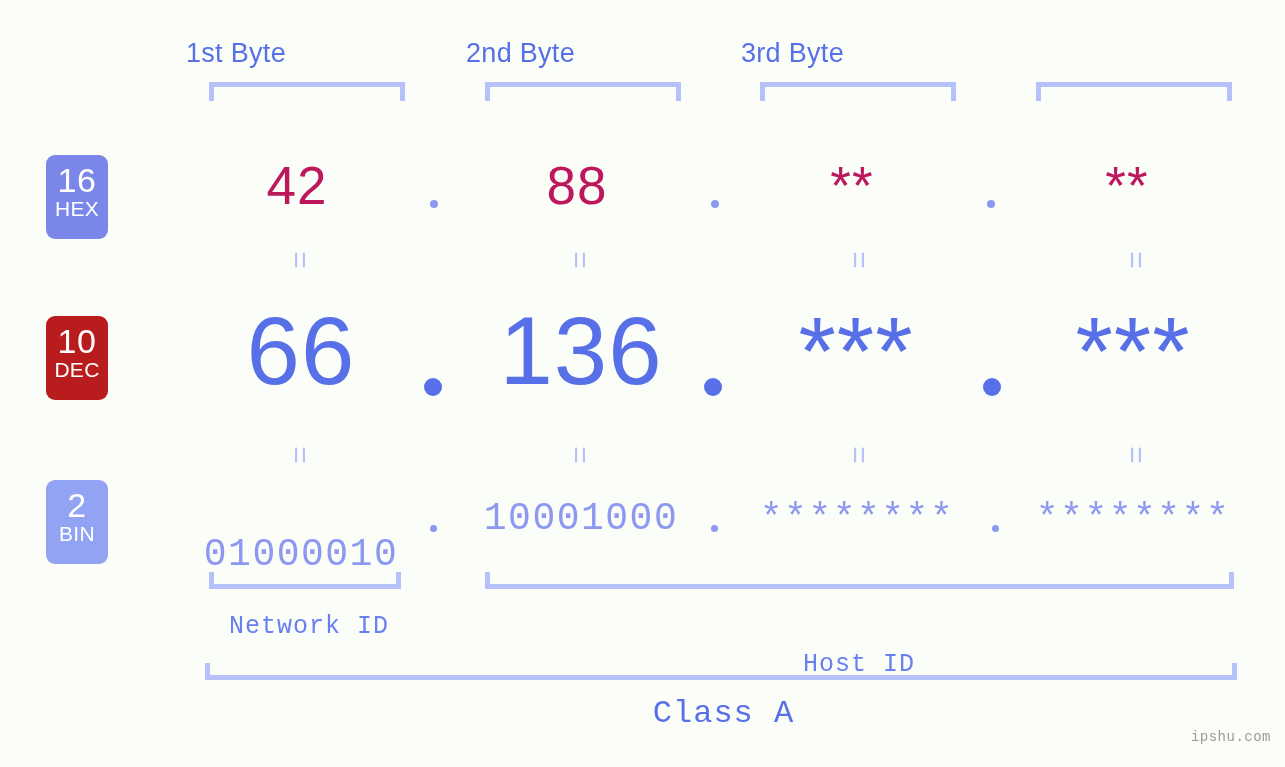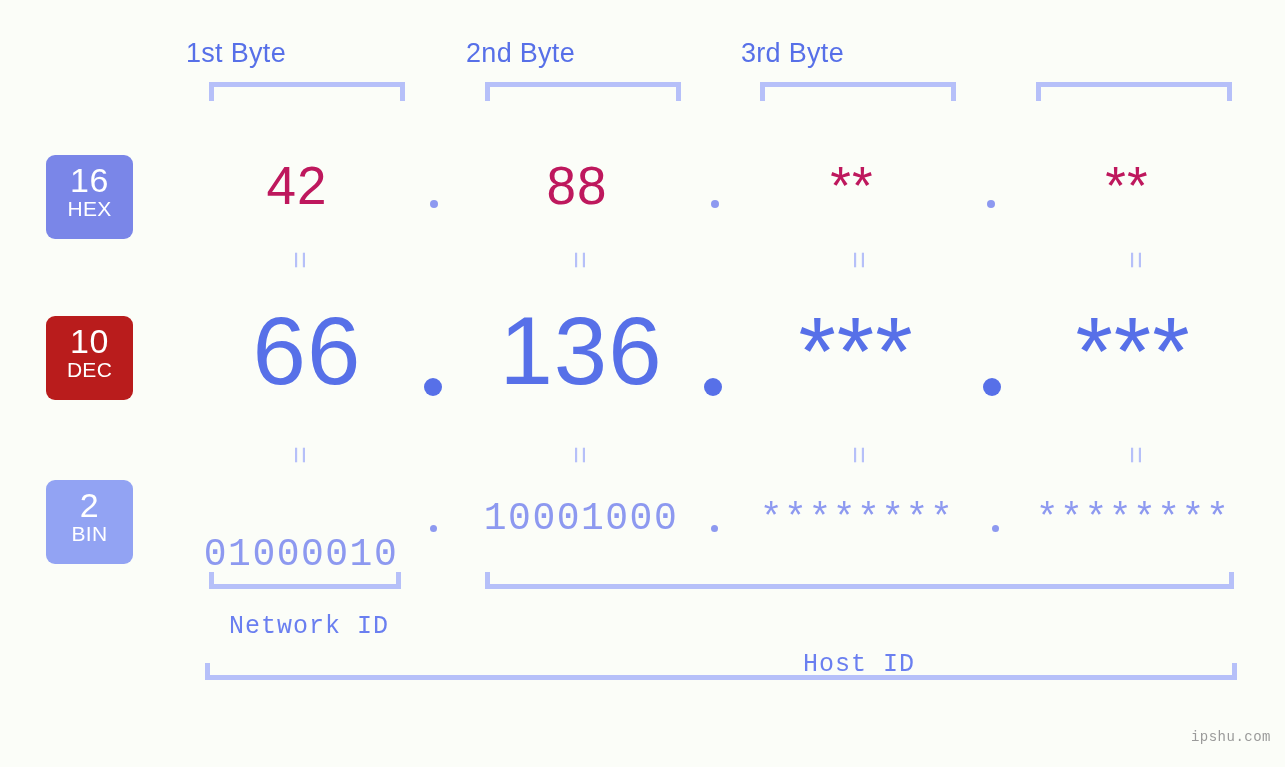--- a/index.html
+++ b/index.html
@@ -49,21 +49,21 @@
     border-bottom: 5px solid #b6c0f9;
     border-left: 5px solid #b6c0f9;
     border-right: 5px solid #b6c0f9;
     height: 17px;
   }
 
   
   .badge {
     position: absolute;
     left: 46px;
-    width: 87px;
+    width: 62px;
     border-radius: 9px;
     color: #ffffff;
     text-align: center;
     font-family: "Liberation Sans", sans-serif;
     box-sizing: border-box;
     padding-top: 8px;
   }
   .badge .num {
     display: block;
     font-size: 34px;
@@ -217,21 +217,21 @@
     <div class="dot hex-dot" style="left:987px;"></div>
     <div class="cell" style="left:1016px;width:222px;">**</div>
   </div>
 
   <div class="equals eq-top" style="left:287px;">=</div>
   <div class="equals eq-top" style="left:567px;">=</div>
   <div class="equals eq-top" style="left:846px;">=</div>
   <div class="equals eq-top" style="left:1123px;">=</div>
 
   <div class="dec-row">
-    <div class="cell" style="left:196px;width:222px;">66</div>
+    <div class="cell" style="left:190px;width:222px;">66</div>
     <div class="dot dec-dot" style="left:424px;"></div>
     <div class="cell" style="left:470px;width:222px;">136</div>
     <div class="dot dec-dot" style="left:704px;"></div>
     <div class="cell" style="left:745px;width:222px;">***</div>
     <div class="dot dec-dot" style="left:983px;"></div>
     <div class="cell" style="left:1022px;width:222px;">***</div>
   </div>
 
   <div class="equals eq-bottom" style="left:287px;">=</div>
   <div class="equals eq-bottom" style="left:567px;">=</div>
@@ -248,16 +248,17 @@
     <div class="cell" style="left:1022px;width:222px;">********</div>
   </div>
 
   <div class="bracket bracket-up" style="left:209px;top:572px;width:192px;"></div>
   <div class="bracket bracket-up" style="left:485px;top:572px;width:749px;"></div>
 
   <div class="id-label" style="left:186px;width:246px;">Network ID</div>
   <div class="id-label" style="left:736px;width:246px;margin-top:38px;">Host ID</div>
 
   <div class="bracket bracket-up" style="left:205px;top:663px;width:1032px;"></div>
+  <div id="class-label">Class A</div>
 
   <div id="watermark">ipshu.com</div>
 
 </div>
 
 </body></html>

